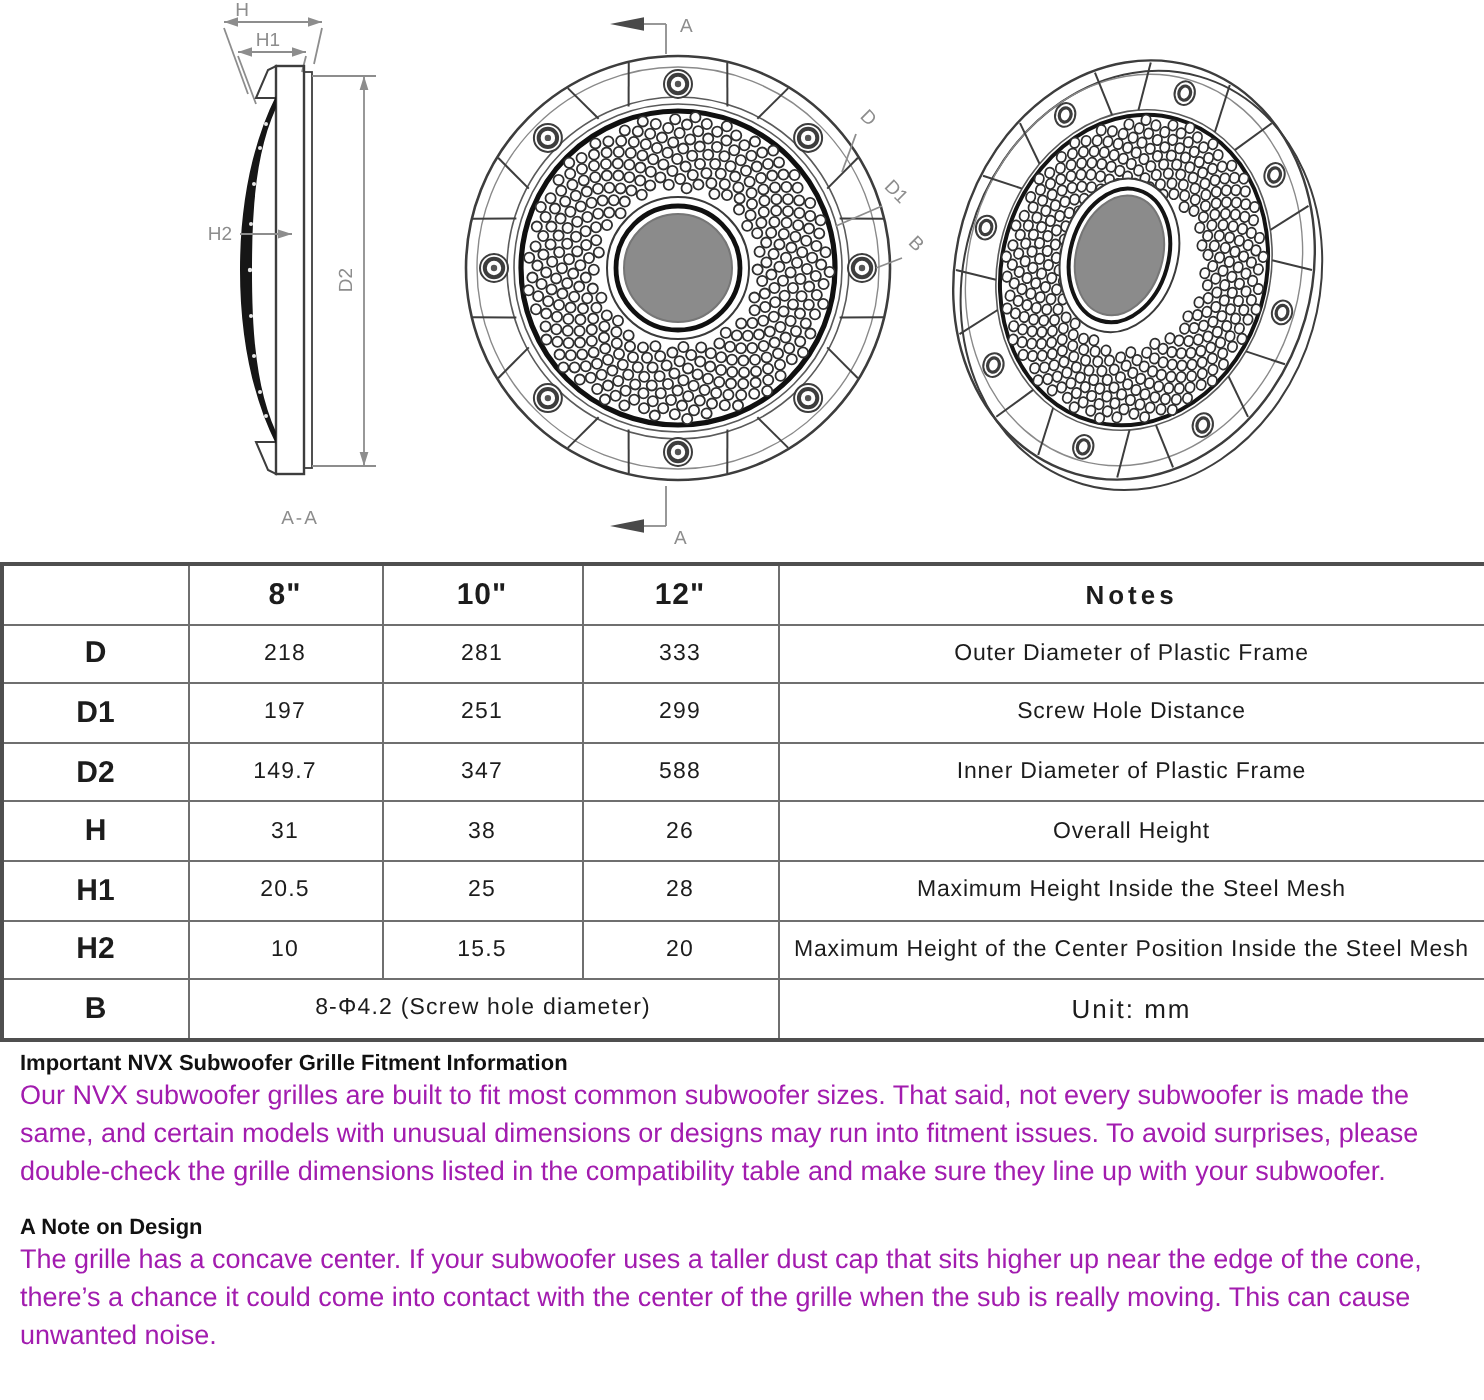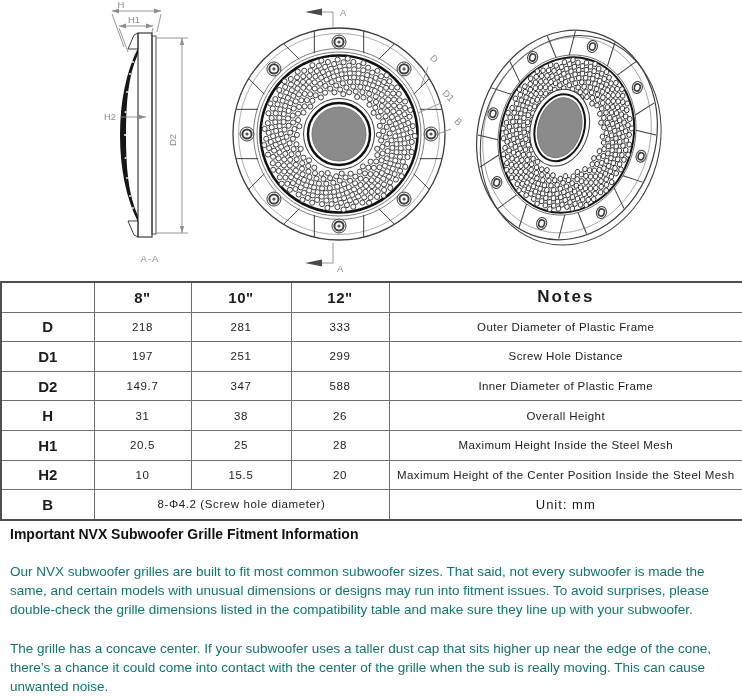--- a/index.html
+++ b/index.html
@@ -13,32 +13,32 @@
   .dim-line{stroke:#8d8d8d;stroke-width:0.9;fill:none;}
   .dim-arrow{fill:#8d8d8d;}
   .part-line{stroke:#3d3d3d;fill:none;}
 
   
   table.spec{border-collapse:collapse;table-layout:fixed;width:742px;
              position:absolute;top:281px;left:0;border:2px solid #4f4f4f;}
   table.spec td,table.spec th{border:1px solid #6f6f6f;text-align:center;
              vertical-align:middle;padding:0;height:28.6px;color:#1c1c1c;}
   th.size-h{font-size:15px;font-weight:bold;letter-spacing:.5px;}
-  th.notes-h{font-size:17px;font-weight:bold;letter-spacing:2px;}
+  th.notes-h{font-size:13px;font-weight:bold;letter-spacing:2px;}
   td.row-label{font-size:15px;font-weight:bold;}
   td.val{font-size:11.5px;letter-spacing:.6px;color:#242424;}
   td.note{font-size:11.5px;letter-spacing:.4px;color:#242424;}
   td.b-span{font-size:11.5px;letter-spacing:.6px;color:#242424;}
   td.unit{font-size:13px;letter-spacing:1px;}
 
   
   .info{position:absolute;top:510px;left:10px;width:722px;}
-  .info h3{font-size:14px;font-weight:bold;margin:16px 0 0;color:#111;}
+  .info h3{font-size:11px;font-weight:bold;margin:16px 0 0;color:#111;}
   .info h3.second{margin-top:13px;}
-  .info p{font-size:13.5px;line-height:19px;margin:20px 0 0;color:#0f766e;}
+  .info p{font-size:13.5px;line-height:19px;margin:0 0 0;color:#a21caf;}
 </style>
 </head>
 <body>
 
 <div id="drawing-area">
 <svg width="742" height="281" viewBox="0 0 742 281">
 
   <g>
 
     <line class="dim-line" x1="112" y1="11" x2="161" y2="11"></line>
@@ -1042,14 +1042,15 @@
     <td class="row-label">B</td>
     <td class="b-span" colspan="3">8-Φ4.2 (Screw hole diameter)</td>
     <td class="unit">Unit: mm</td>
   </tr>
 </tbody>
   </table>
 
 <div class="info">
   <h3>Important NVX Subwoofer Grille Fitment Information</h3>
   <p>Our NVX subwoofer grilles are built to fit most common subwoofer sizes. That said, not every subwoofer is made the same, and certain models with unusual dimensions or designs may run into fitment issues. To avoid surprises, please double-check the grille dimensions listed in the compatibility table and make sure they line up with your subwoofer.</p>
+  <h3 class="second">A Note on Design</h3>
   <p>The grille has a concave center. If your subwoofer uses a taller dust cap that sits higher up near the edge of the cone, there’s a chance it could come into contact with the center of the grille when the sub is really moving. This can cause unwanted noise.</p>
 </div>
 
 </body></html>

